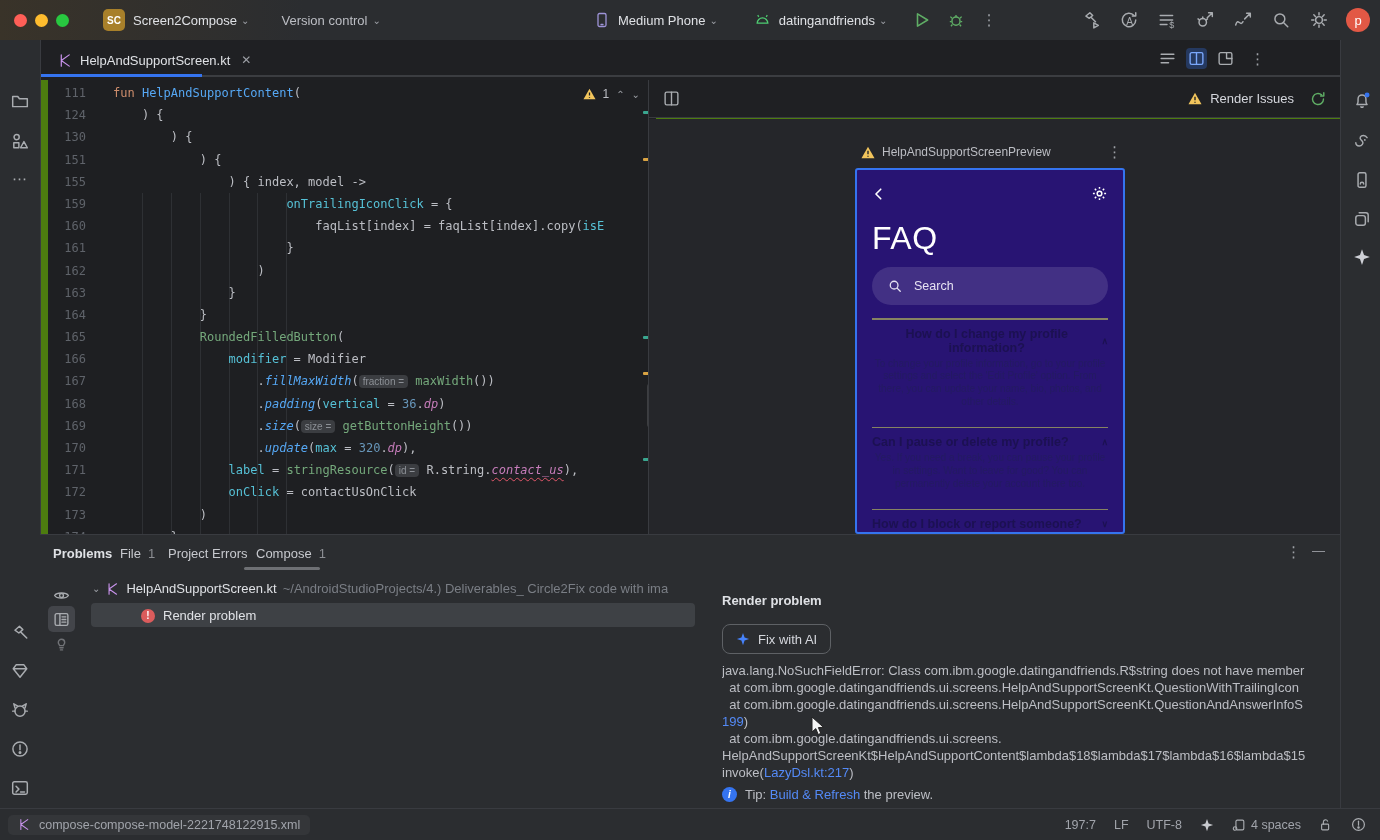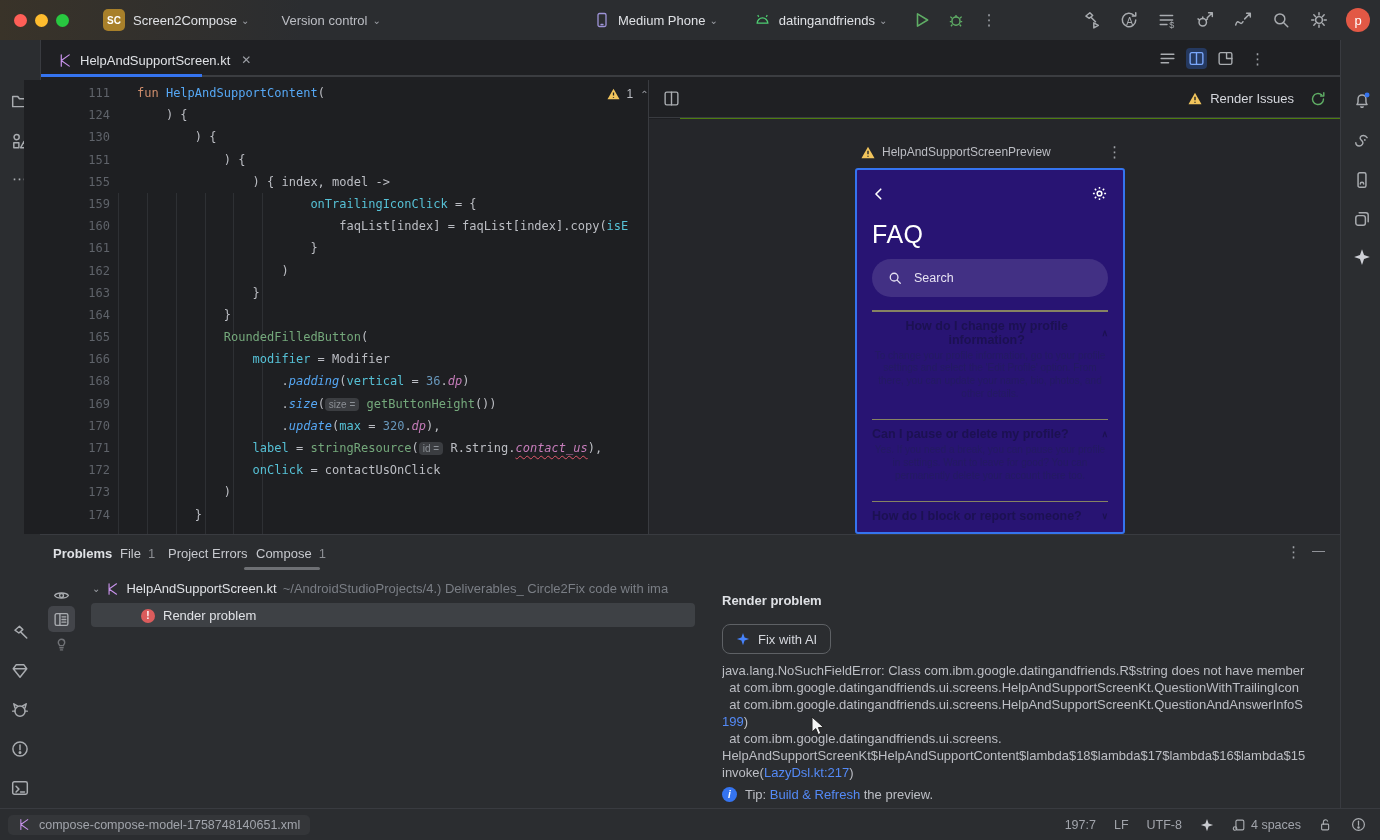--- a/index.html
+++ b/index.html
@@ -26,21 +26,21 @@
   #tab-active{position:absolute;left:8px;top:6px;height:28px;display:flex;align-items:center;gap:7px;padding:0 10px;}
   #tab-progress-blue{position:absolute;left:0;top:34px;width:162px;height:3px;background:#3574f0;}
   #tab-progress-rest{position:absolute;left:162px;top:35px;width:1138px;height:2px;background:#3b3d41;}
   .mode-ics{position:absolute;right:75px;top:8px;display:flex;gap:10px;align-items:center;}
   
   #leftbar{left:0;top:40px;width:40px;height:768px;background:#2b2d30;border-right:1px solid #393b40;}
   #rightbar{left:1340px;top:40px;width:40px;height:768px;background:#2b2d30;border-left:1px solid #393b40;}
   .sb-ic{position:absolute;left:11px;cursor:pointer;}
   .rb-ic{position:absolute;left:12px;cursor:pointer;}
   
-  #editor{left:24px;top:80px;width:608px;height:454px;background:#1e1f22;overflow:hidden;padding-left:48px;}
+  #editor{left:48px;top:80px;width:608px;height:454px;background:#1e1f22;overflow:hidden;}
   #code-lines{padding-top:2px;}
   .cl{height:22.2px;line-height:22.2px;white-space:pre;position:relative;padding-left:65px;
       font-family:"DejaVu Sans Mono",monospace;font-size:12px;}
   .ln{position:absolute;left:0;top:0;width:38px;text-align:right;color:#5f636a;font-size:12px;}
   .tk-kw{color:#cf8e6d;} .tk-decl{color:#56a8f5;} .tk-call{color:#74a87b;}
   .tk-ext{color:#56a8f5;font-style:italic;} .tk-named{color:#56c1d6;}
   .tk-num{color:#6897bb;} .tk-dp{color:#c77dbb;font-style:italic;} .tk-plain{color:#bcbec4;}
   .tk-err{color:#c77dbb;font-style:italic;text-decoration:underline wavy #e0566a 1px;text-underline-offset:3px;}
   .tk-hint{background:#3b3d41;color:#8c9096;border-radius:4px;padding:1px 4px;font-size:10px;
     font-family:"Liberation Sans",sans-serif;font-style:normal;}
@@ -51,21 +51,21 @@
   
   #pv-divider{left:648px;top:80px;width:1px;height:454px;background:#393b40;}
   #pv-toolbar{left:649px;top:80px;width:691px;height:38px;background:#1f2023;border-bottom:1px solid #393b40;
     display:flex;align-items:center;box-sizing:border-box;}
   #pv-canvas{left:649px;top:119px;width:691px;height:415px;background:#25262a;overflow:hidden;}
   #pv-label{position:absolute;left:212px;top:26px;display:flex;align-items:center;gap:7px;
     font-size:12px;color:#bcbec4;}
   #phone{position:absolute;left:206px;top:49px;width:270px;height:366px;box-sizing:border-box;
     border:2px solid #3574f0;border-radius:3px;background:#281473;overflow:hidden;padding:0 15px;cursor:pointer;}
   .ph-top{display:flex;justify-content:space-between;align-items:center;padding-top:15px;}
-  #ph-title{margin-top:18px;font-size:25px;color:#ffffff;letter-spacing:.5px;}
+  #ph-title{margin-top:18px;font-size:32px;color:#ffffff;letter-spacing:.5px;}
   #ph-search{margin-top:10px;height:38px;border-radius:19px;background:rgba(255,255,255,.12);
     display:flex;align-items:center;gap:12px;padding-left:16px;color:#e6e2f2;font-size:12.5px;}
   .faq-div{height:1.5px;background:#96965f;opacity:.85;}
   .faq-q{display:flex;justify-content:space-between;align-items:center;margin:7px 0 3px 0;
     color:#1c1152;font-weight:bold;font-size:12.5px;}
   .faq-q.collapsed{margin-bottom:17px;}
   .faq-chev{font-size:9px;color:#1c1152;}
   .faq-a{margin:0 0 18px 0;color:#241b62;font-size:10px;line-height:12.8px;}
   #faq-list{margin-top:13px;text-align:center;}
   
@@ -278,20 +278,21 @@
         <div class="cl"><span class="ln">151</span><span class="tk-plain">            ) {</span></div>
         <div class="cl"><span class="ln">155</span><span class="tk-plain">                ) { index, model -&gt;</span></div>
         <div class="cl"><span class="ln">159</span><span class="tk-plain">                        </span><span class="tk-named">onTrailingIconClick</span><span class="tk-plain"> = {</span></div>
         <div class="cl"><span class="ln">160</span><span class="tk-plain">                            faqList[index] = faqList[index].copy(</span><span class="tk-named">isE</span></div>
         <div class="cl"><span class="ln">161</span><span class="tk-plain">                        }</span></div>
         <div class="cl"><span class="ln">162</span><span class="tk-plain">                    )</span></div>
         <div class="cl"><span class="ln">163</span><span class="tk-plain">                }</span></div>
         <div class="cl"><span class="ln">164</span><span class="tk-plain">            }</span></div>
         <div class="cl"><span class="ln">165</span><span class="tk-plain">            </span><span class="tk-call">RoundedFilledButton</span><span class="tk-plain">(</span></div>
         <div class="cl"><span class="ln">166</span><span class="tk-plain">                </span><span class="tk-named">modifier</span><span class="tk-plain"> = Modifier</span></div>
+        <div class="cl"><span class="ln">167</span><span class="tk-plain">                    .</span><span class="tk-ext">fillMaxWidth</span><span class="tk-plain">(</span><span class="tk-hint">fraction =</span><span class="tk-plain"> </span><span class="tk-call">maxWidth</span><span class="tk-plain">())</span></div>
         <div class="cl"><span class="ln">168</span><span class="tk-plain">                    .</span><span class="tk-ext">padding</span><span class="tk-plain">(</span><span class="tk-named">vertical</span><span class="tk-plain"> = </span><span class="tk-num">36</span><span class="tk-plain">.</span><span class="tk-dp">dp</span><span class="tk-plain">)</span></div>
         <div class="cl"><span class="ln">169</span><span class="tk-plain">                    .</span><span class="tk-ext">size</span><span class="tk-plain">(</span><span class="tk-hint">size =</span><span class="tk-plain"> </span><span class="tk-call">getButtonHeight</span><span class="tk-plain">())</span></div>
         <div class="cl"><span class="ln">170</span><span class="tk-plain">                    .</span><span class="tk-ext">update</span><span class="tk-plain">(</span><span class="tk-named">max</span><span class="tk-plain"> = </span><span class="tk-num">320</span><span class="tk-plain">.</span><span class="tk-dp">dp</span><span class="tk-plain">),</span></div>
         <div class="cl"><span class="ln">171</span><span class="tk-plain">                </span><span class="tk-named">label</span><span class="tk-plain"> = </span><span class="tk-call">stringResource</span><span class="tk-plain">(</span><span class="tk-hint">id =</span><span class="tk-plain"> R.string.</span><span class="tk-err">contact_us</span><span class="tk-plain">),</span></div>
         <div class="cl"><span class="ln">172</span><span class="tk-plain">                </span><span class="tk-named">onClick</span><span class="tk-plain"> = contactUsOnClick</span></div>
         <div class="cl"><span class="ln">173</span><span class="tk-plain">            )</span></div>
         <div class="cl"><span class="ln">174</span><span class="tk-plain">        }</span></div>
       </div>
     <div id="insp">
       <svg class="warn-svg" width="13" height="12" viewBox="0 0 16 15">
@@ -438,21 +439,21 @@
         <span><span>Tip: </span><span class="tlink">Build &amp; Refresh</span><span> the preview.</span></span>
       </div>
     </div>
   </div>
 
   <div id="statusbar" class="abs">
     <div id="sb-left">
       <svg width="13" height="13" viewBox="0 0 16 16" class="ic" style="stroke:#c792ea">
           <path d="M3.5 2 V14 M3.5 8 L12 2 M3.5 8 L12 14"></path>
         </svg>
-      <span>compose-compose-model-1758748140651.xml</span>
+      <span>compose-compose-model-2221748122915.xml</span>
     </div>
     <div id="sb-right">
       <span class="sb-item">197:7</span>
       <span class="sb-item">LF</span>
       <span class="sb-item">UTF-8</span>
       <svg width="14" height="14" viewBox="0 0 16 16" class="sb-item">
           <path d="M8 1 L9.8 6.2 L15 8 L9.8 9.8 L8 15 L6.2 9.8 L1 8 L6.2 6.2 Z" fill="#c8cacf"></path>
         </svg>
       <span class="sb-item">
         <svg width="14" height="14" viewBox="0 0 16 16" class="ic">

